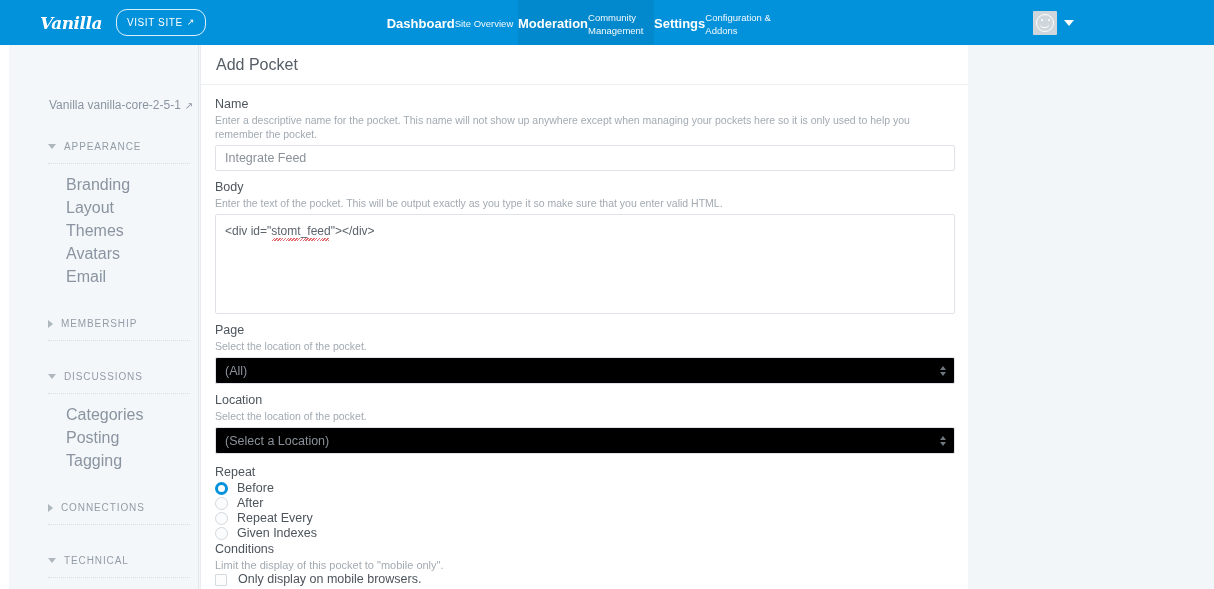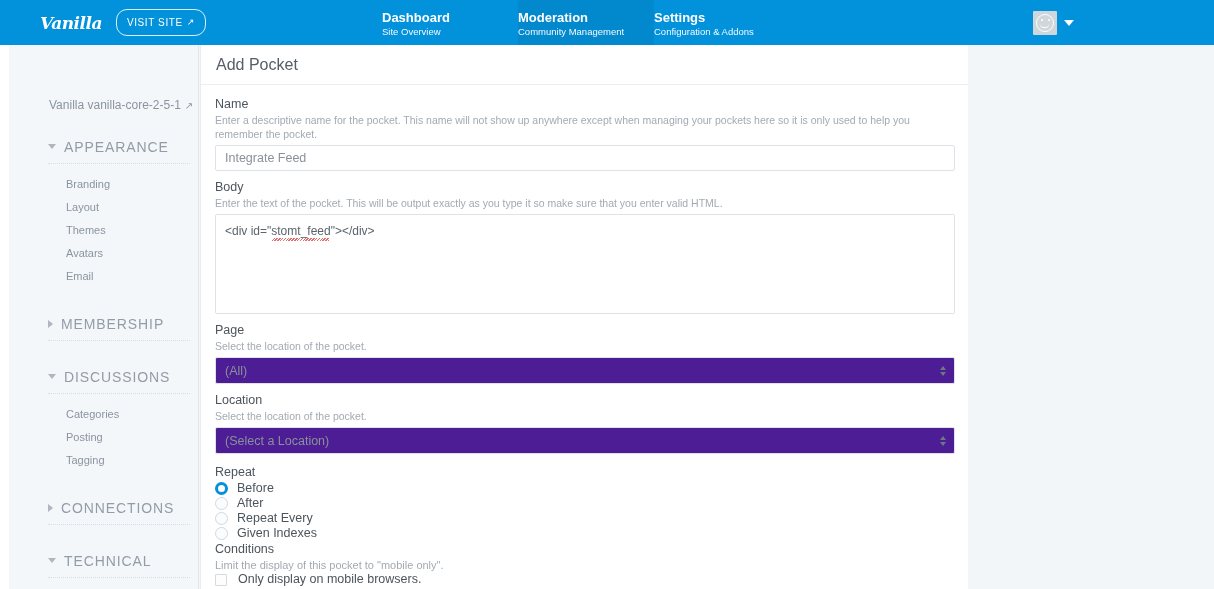--- a/index.html
+++ b/index.html
@@ -48,22 +48,22 @@
     font-size: 10px;
     letter-spacing: 0.6px;
     white-space: nowrap;
     cursor: pointer;
   }
   .visit-site .arrow { font-size: 9px; line-height: 1; }
 
   .navtabs { display: flex; align-items: stretch; height: 45px; }
   .navtab {
     width: 136px;
-    display: flex; flex-direction: column;
-    justify-content: center;
+    display: flex; 
+    align-items: center; justify-content: center;
     color: #ffffff;
     cursor: pointer;
     padding-top: 2px;
   }
   .navtab.hovered { background: #0288cc; }
   .navtab .t-title { font-size: 13px; font-weight: bold; line-height: 15px; }
   .navtab .t-sub { font-size: 9.5px; line-height: 13px; opacity: 0.95; }
 
   .topbar-spacer { flex: 1; }
   .user-zone {
@@ -124,21 +124,21 @@
     cursor: pointer;
     white-space: nowrap;
   }
   .site-label .ext { font-size: 10px; }
 
   .sec-head {
     display: flex; align-items: center;
     gap: 8px;
     padding-left: 39px;
     color: #929ca7;
-    font-size: 14px;
+    font-size: 10px;
     letter-spacing: 0.9px;
     height: 19px;
     cursor: pointer;
   }
   .sec-head.first { margin-top: 25px; }
   .sec-head.gap   { margin-top: 26px; }
   .tri-down {
     width: 0; height: 0;
     border-left: 4px solid transparent;
     border-right: 4px solid transparent;
@@ -151,21 +151,21 @@
     border-left: 5px solid #aeb6be;
   }
   .dotted-div {
     margin: 7px 0 0 39px;
     width: 142px;
     border-top: 1px dotted #d6dde4;
   }
   .nav-link {
     padding-left: 57px;
     color: #8a94a0;
-    font-size: 11px;
+    font-size: 16px;
     height: 23px;
     line-height: 23px;
     cursor: pointer;
     white-space: nowrap;
   }
   .nav-group.first-links { margin-top: 9px; }
   .nav-group { margin-top: 9px; }
 
   
   .content {
@@ -244,21 +244,21 @@
   .select-box select {
     -webkit-appearance: none;
     appearance: none;
     width: 740px; height: 27px;
     border: 1px solid #dfe3e8;
     border-radius: 2px;
     padding: 0 9px;
     font-family: "Liberation Sans", sans-serif;
     font-size: 12.5px;
     color: #8a9199;
-    background: #4c1d95;
+    background: #000000;
     outline: none;
     cursor: pointer;
   }
   .sel-arrows {
     position: absolute; right: 9px; top: 50%;
     transform: translateY(-50%);
     display: flex; flex-direction: column;
     gap: 2px; pointer-events: none;
   }
   .sel-arrows .up {

